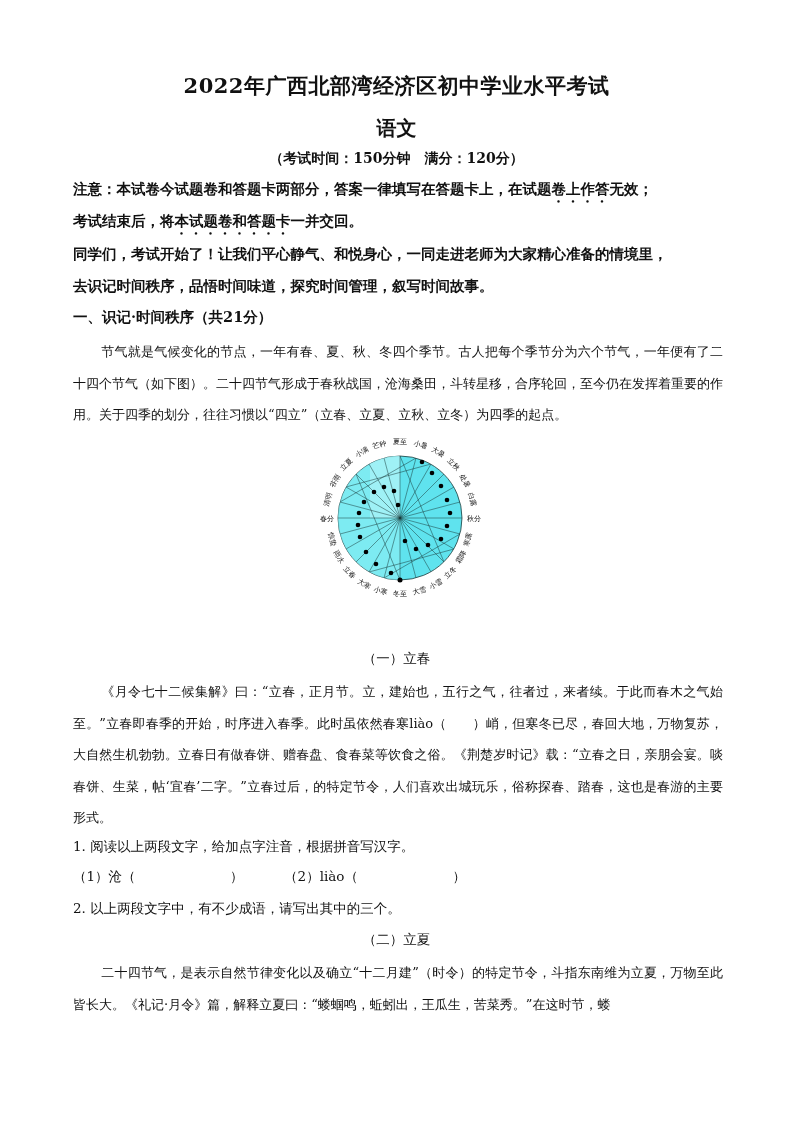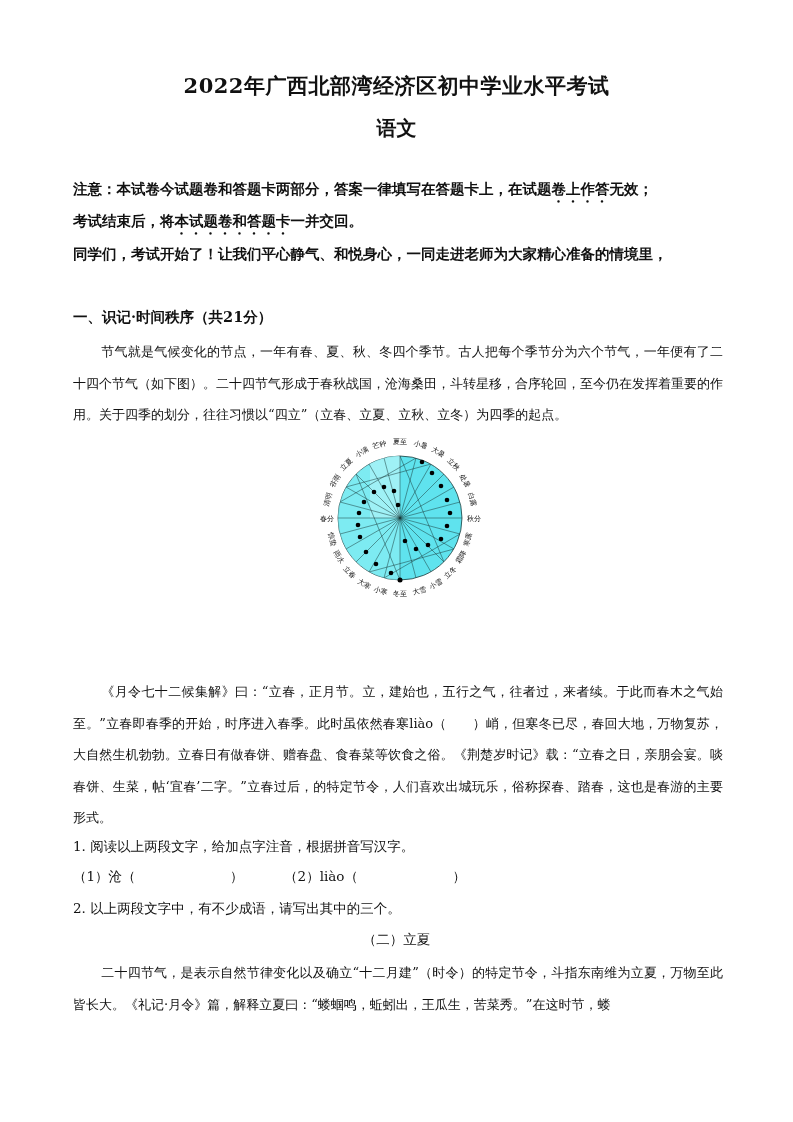--- a/index.html
+++ b/index.html
@@ -23,25 +23,27 @@
   .footer { position: absolute; top: 1062px; left: 0; width: 793px; text-align: center;
             font-family: "DejaVu Sans", "Liberation Sans", sans-serif; font-size: 15px; color: #555; }
 </style>
 </head>
 <body>
 
 <div class="page">
 
   <div class="title">2022年广西北部湾经济区初中学业水平考试</div>
   <div class="subject">语文</div>
+  <div class="exam-info">（考试时间：150分钟　满分：120分）</div>
 
   <div class="bold-line" style="top:212px;"><span>考试结束后，将</span><span class="emph">本试题卷和答题卡</span><span>一并交回。</span></div>
   <div class="bold-line" style="top:180px;"><span>注意：本试卷今试题卷和答题卡两部分，答案一律填写在答题卡上，在试题</span><span class="emph">卷上作答</span><span>无效；</span></div>
 
   <div class="bold-line" style="top:245px;">同学们，考试开始了！让我们平心静气、和悦身心，一同走进老师为大家精心准备的情境里，</div>
+  <div class="bold-line" style="top:277px;">去识记时间秩序，品悟时间味道，探究时间管理，叙写时间故事。</div>
 
   <div class="bold-line" style="top:308px;text-align:center;">一、识记·时间秩序（共21分）</div>
 
   <div class="para" style="top:336px;"><span class="indent"></span><span>节气就是气候变化的节点，一年有春、夏、秋、冬四个季节。古人把每个季节分为六个节气，一年便有了二十四个节气（如下图）。二十四节气形成于春秋战国，沧海桑田，斗转星移，合序轮回，至今仍在发挥着重要的作用。关于四季的划分，往往习惯以“四立”（立春、立夏、立秋、立冬）为四季的起点。</span></div>
 
   <div class="diagram">
     <svg width="180" height="175" viewBox="0 0 180 175">
       <defs>
         <clipPath id="circ">
             <circle cx="90" cy="88" r="62"></circle>
@@ -126,20 +128,21 @@
         <text x="20" y="70" transform="rotate(-75 20 70)">清明</text>
         <text x="20" y="110" transform="rotate(75 20 110)">惊蛰</text>
         <text x="27" y="128" transform="rotate(60 27 128)">雨水</text>
         <text x="38" y="144" transform="rotate(45 38 144)">立春</text>
         <text x="53" y="156" transform="rotate(30 53 156)">大寒</text>
         <text x="70" y="163" transform="rotate(15 70 163)">小寒</text>
       </g>
     </svg>
   </div>
 
+  <div class="section-sub" style="top:650px;">（一）立春</div>
 
   <div class="para" style="top:676px;"><span class="indent"></span><span>《月令七十二候集解》曰：“立春，正月节。立，建始也，五行之气，往者过，来者续。于此而春木之气始至。”立春即春季的开始，时序进入春季。此时虽依然春寒liào（　　）峭，但寒冬已尽，春回大地，万物复苏，大自然生机勃勃。立春日有做春饼、赠春盘、食春菜等饮食之俗。《荆楚岁时记》载：“立春之日，亲朋会宴。啖春饼、生菜，帖‘宜春’二字。”立春过后，的特定节令，人们喜欢出城玩乐，俗称探春、踏春，这也是春游的主要形式。</span></div>
 
   <div class="q-line" style="top:838px;">1. 阅读以上两段文字，给加点字注音，根据拼音写汉字。</div>
   <div class="q-line" style="top:868px;">（1）沧（　　　　　　　）　　　（2）liào（　　　　　　　）</div>
   <div class="q-line" style="top:900px;">2. 以上两段文字中，有不少成语，请写出其中的三个。</div>
 
   <div class="section-sub" style="top:931px;">（二）立夏</div>
 
   <div class="para" style="top:957px;"><span class="indent"></span><span>二十四节气，是表示自然节律变化以及确立“十二月建”（时令）的特定节令，斗指东南维为立夏，万物至此皆长大。《礼记·月令》篇，解释立夏曰：“蝼蝈鸣，蚯蚓出，王瓜生，苦菜秀。”在这时节，蝼</span></div>

